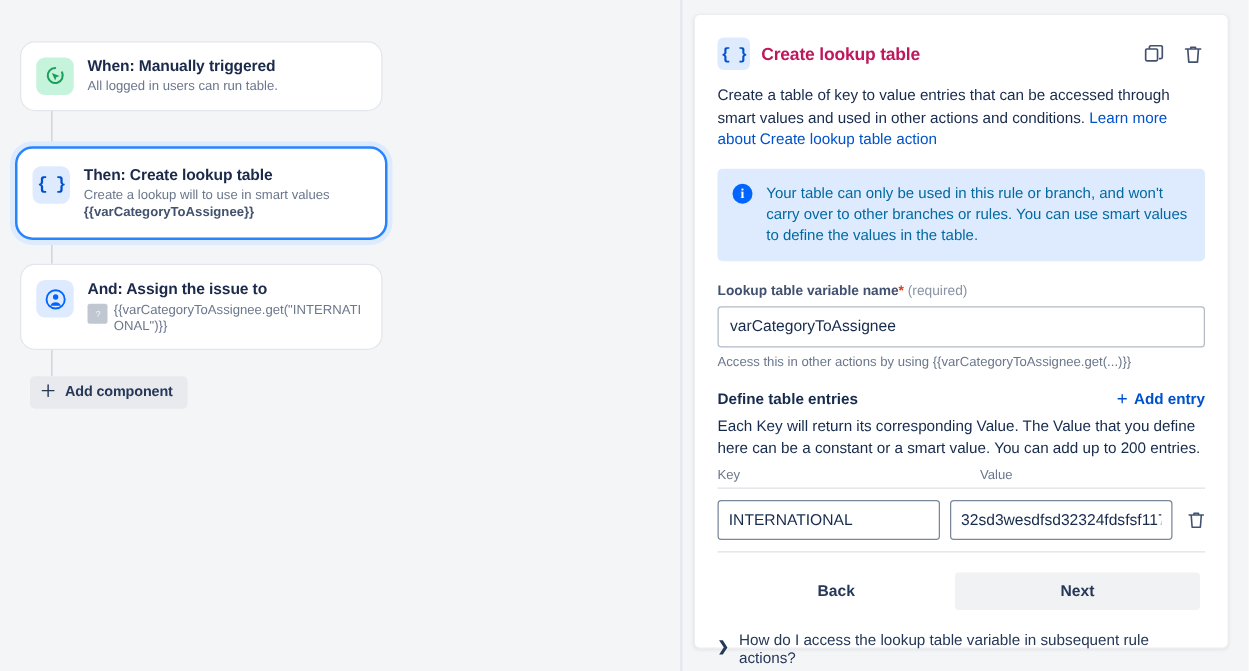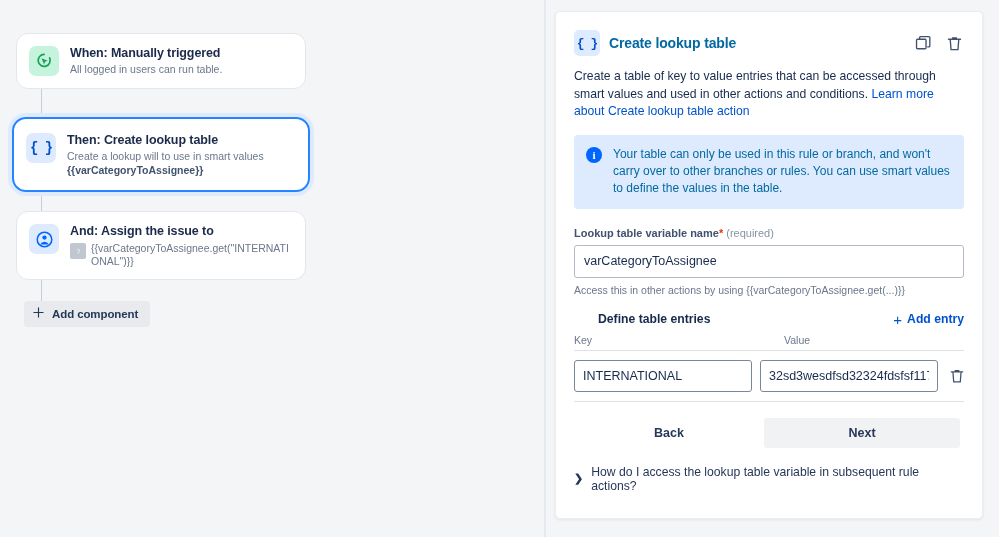--- a/index.html
+++ b/index.html
@@ -158,21 +158,21 @@
   .panel-head .head-icon {
     width: 26px; height: 26px;
     border-radius: 5px;
     background: #deebff;
     display: flex; align-items: center; justify-content: center;
     flex: 0 0 auto;
   }
   .panel-title {
     font-size: 14px;
     font-weight: bold;
-    color: #0369a1;
+    color: #be185d;
     letter-spacing: -0.15px;
     flex: 1 1 auto;
   }
   .head-actions {
     display: flex; align-items: center; gap: 12px;
   }
   .head-btn {
     background: none; border: none; padding: 0;
     cursor: pointer; display: flex; align-items: center;
     line-height: 0;
@@ -250,21 +250,20 @@
   .section-row {
     margin-top: 16px;
     display: flex;
     align-items: center;
     justify-content: space-between;
   }
   .section-title {
     font-size: 12.2px;
     font-weight: bold;
     color: #172b4d;
-    margin-left: 24px;
   }
   .add-entry {
     background: none; border: none; padding: 0;
     cursor: pointer;
     display: flex; align-items: center; gap: 5px;
     font-family: inherit;
     font-size: 12.2px;
     font-weight: bold;
     color: #0052cc;
   }
@@ -484,20 +483,21 @@
     <div class="field-hint">Access this in other actions by using {{varCategoryToAssignee.get(...)}}</div>
 
     <div class="section-row">
       <div class="section-title">Define table entries</div>
       <button class="add-entry">
         <span class="plus-glyph">+</span>
         <span>Add entry</span>
       </button>
     </div>
 
+    <div class="section-desc">Each Key will return its corresponding Value. The Value that you define here can be a constant or a smart value. You can add up to 200 entries.</div>
 
     <div class="kv-headers">
       <div class="h-key">Key</div>
       <div>Value</div>
     </div>
     <div class="kv-divider"></div>
 
     <div class="kv-row">
       <input class="kv-input kv-key" type="text" value="INTERNATIONAL" style="">
       <input class="kv-input kv-val" type="text" value="32sd3wesdfsd32324fdsfsf1177" style="">

